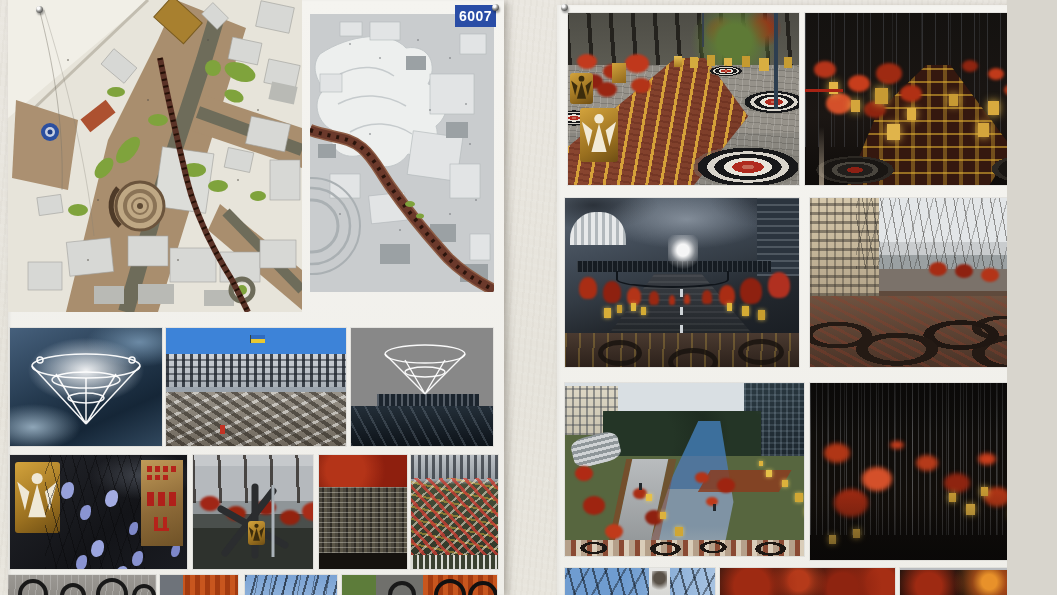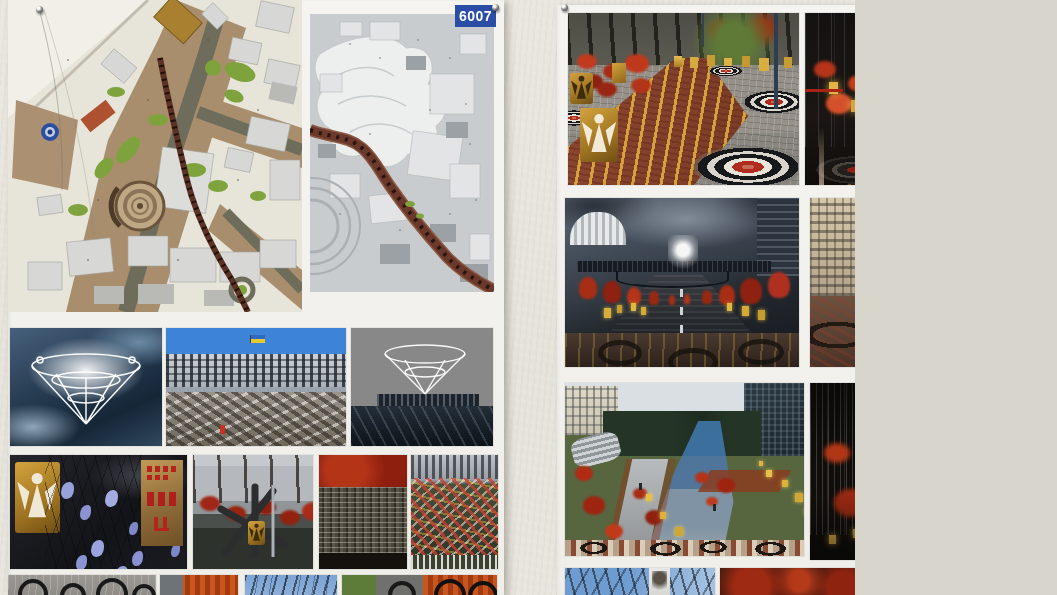--- a/index.html
+++ b/index.html
@@ -1,16 +1,16 @@
 <!DOCTYPE html>
 <html><head>
 <meta charset="utf-8">
 <style>
   html,body{margin:0;padding:0;background:#d8d5cd;}
-  .stage{position:relative;width:855px;height:595px;overflow:hidden;
+  .stage{position:relative;width:1007px;height:595px;overflow:hidden;
     background:
       repeating-linear-gradient(95deg, rgba(150,145,132,.05) 0 2px, transparent 2px 6px),
       repeating-linear-gradient(12deg, rgba(255,255,255,.06) 0 3px, transparent 3px 9px),
       linear-gradient(180deg,#eae7e0,#e6e3db 60%,#e8e5dd);
     font-family:"Liberation Sans",sans-serif;}
   .board{position:absolute;background:linear-gradient(180deg,#f5f4f0,#efeee9);overflow:hidden;}
   .board.left{left:8px;top:0;width:496px;height:595px;
     box-shadow:4px 2px 7px rgba(80,74,62,.35), inset 2px 0 3px rgba(0,0,0,.05);}
   .board.right{left:557px;top:5px;width:492px;height:590px;
     box-shadow:4px 2px 7px rgba(80,74,62,.3), inset 2px 0 3px rgba(0,0,0,.04);}

